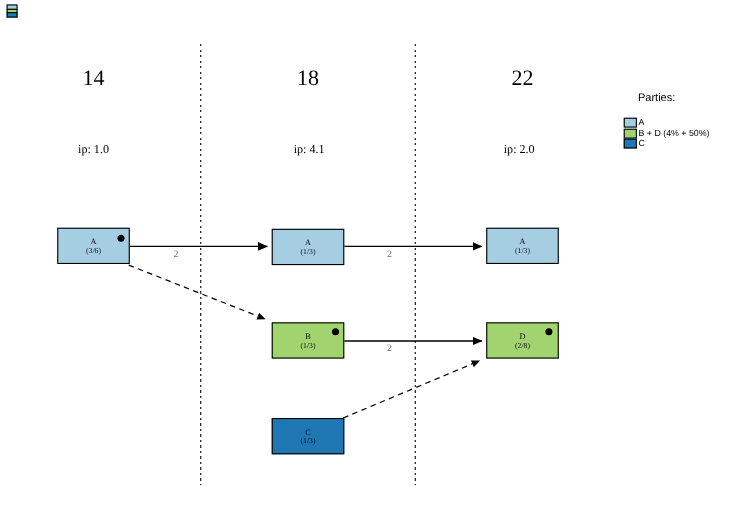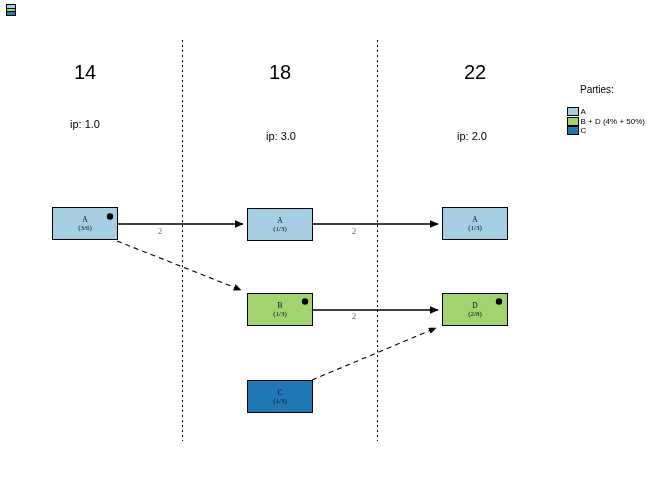--- a/index.html
+++ b/index.html
@@ -1,21 +1,21 @@
 <!DOCTYPE html>
 <html><head>
 <meta charset="utf-8">
 <style>
   html,body{margin:0;padding:0;background:#ffffff;}
   #canvas{
     position:relative;width:672px;height:480px;background:#ffffff;overflow:hidden;
     font-family:"Liberation Sans",sans-serif;color:#000;
   }
   
-  .ctr{position:absolute;transform:translate(-50%,-50%);white-space:nowrap;}
+  .ctr{position:absolute;transform:translate(-50%,-50%);white-space:nowrap;font-family:Liberation Serif, serif;}
   .year-label{font-size:20px;color:#000;}
   .ip-label{font-size:11px;color:#000;}
   
   .vsep{
     position:absolute;top:40px;height:401px;width:1px;
     background:repeating-linear-gradient(180deg,#000 0 2px,transparent 2px 5px);
   }
   
   .node{
     position:absolute;width:66px;height:33px;border:1px solid #000;box-sizing:border-box;
@@ -48,22 +48,22 @@
     <div class="corner-cell" style="background-color: rgb(31, 120, 180);"></div>
   </div>
 
   <div class="vsep" style="left:182px;"></div>
   <div class="vsep" style="left:377px;"></div>
 
   <div class="ctr year-label" style="left:85px;top:72px;">14</div>
   <div class="ctr year-label" style="left:280px;top:72px;text-align:center;">18</div>
   <div class="ctr year-label" style="left:475px;top:72px;">22</div>
 
-  <div class="ctr ip-label" style="left:85px;top:124px;">ip: 1.0</div>
-  <div class="ctr ip-label" style="left:281px;top:136px;">ip: 3.0</div>
+  <div class="ctr ip-label" style="left:85px;top:136px;">ip: 1.0</div>
+  <div class="ctr ip-label" style="left:281px;top:136px;">ip: 4.1</div>
   <div class="ctr ip-label" style="left:472px;top:136px;">ip: 2.0</div>
 
   <div class="node" style="left: 52px; top: 207px; background-color: rgb(166, 206, 227);">
     <div class="node-label">A</div>
     <div class="node-sub">(3/6)</div>
   </div>
   <div class="node" style="left: 247px; top: 208px; background-color: rgb(166, 206, 227);">
     <div class="node-label">A</div>
     <div class="node-sub">(1/3)</div>
   </div>

